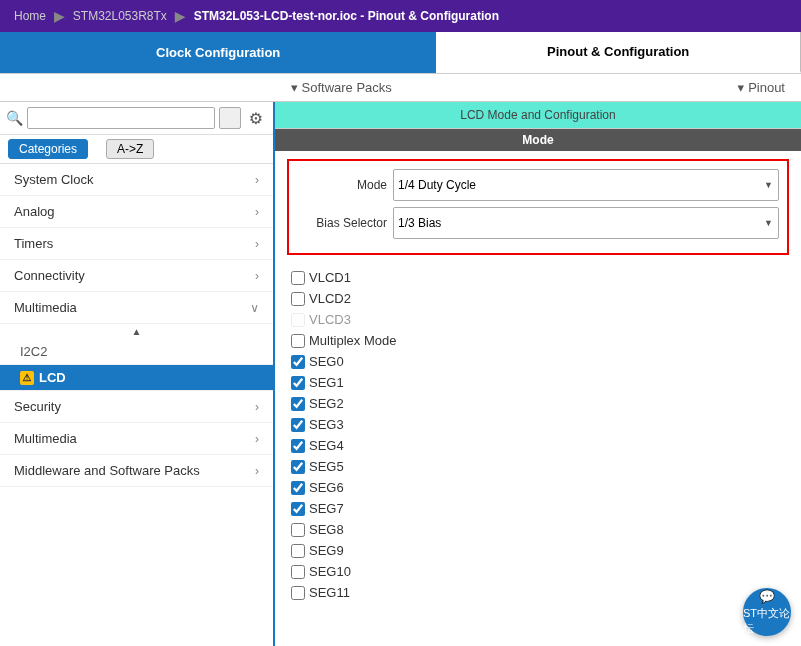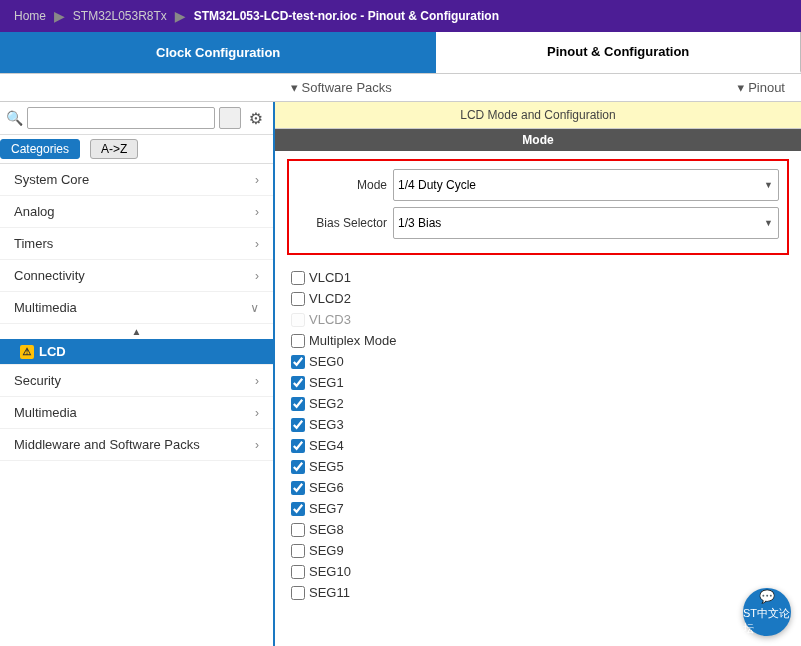--- a/index.html
+++ b/index.html
@@ -133,22 +133,22 @@
       height: 22px;
       display: flex;
       align-items: center;
       justify-content: center;
       cursor: pointer;
       color: #555;
       font-size: 16px;
     }
     .sidebar-tabs {
       display: flex;
-      gap: 10px;
-      padding: 4px 0;
+      gap: 18px;
+      padding: 4px 8px;
       border-bottom: 1px solid #ddd;
     }
     .sidebar-tab {
       padding: 2px 10px;
       border: 1px solid #aaa;
       border-radius: 3px;
       cursor: pointer;
       font-size: 12px;
       background: #e8e8e8;
     }
@@ -209,21 +209,21 @@
     }
 
     
     .content {
       flex: 1;
       background: #fff;
       overflow-y: auto;
       position: relative;
     }
     .content-header {
-      background: #fef9c3;
+      background: #5eead4;
       padding: 6px 12px;
       font-size: 12px;
       color: #444;
       text-align: center;
       border-bottom: 1px solid #ccc;
     }
     .mode-section-label {
       background: #555;
       color: #fff;
       text-align: center;
@@ -353,21 +353,21 @@
       <input type="text" style="">
       <select></select>
       <div class="gear-btn">⚙</div>
     </div>
     <div class="sidebar-tabs">
       <div class="sidebar-tab active">Categories</div>
       <div class="sidebar-tab">A-&gt;Z</div>
     </div>
     <div class="sidebar-items">
       <div class="sidebar-item">
-        <span>System Core</span>
+        <span>System Clock</span>
         <span class="chevron">›</span>
       </div>
       <div class="sidebar-item">
         <span>Analog</span>
         <span class="chevron">›</span>
       </div>
       <div class="sidebar-item">
         <span>Timers</span>
         <span class="chevron">›</span>
       </div>
@@ -375,20 +375,23 @@
         <span>Connectivity</span>
         <span class="chevron">›</span>
       </div>
       <div class="sidebar-item">
         <span>Multimedia</span>
         <span class="chevron">∨</span>
       </div>
 
       <div class="scroll-arrow">▲</div>
 
+      <div class="sidebar-sub-item">
+        <span>I2C2</span>
+      </div>
       <div class="sidebar-sub-item active-lcd">
         <span class="warn-icon">⚠</span>
         <span>LCD</span>
       </div>
 
       <div class="sidebar-item">
         <span>Security</span>
         <span class="chevron">›</span>
       </div>
       <div class="sidebar-item">

